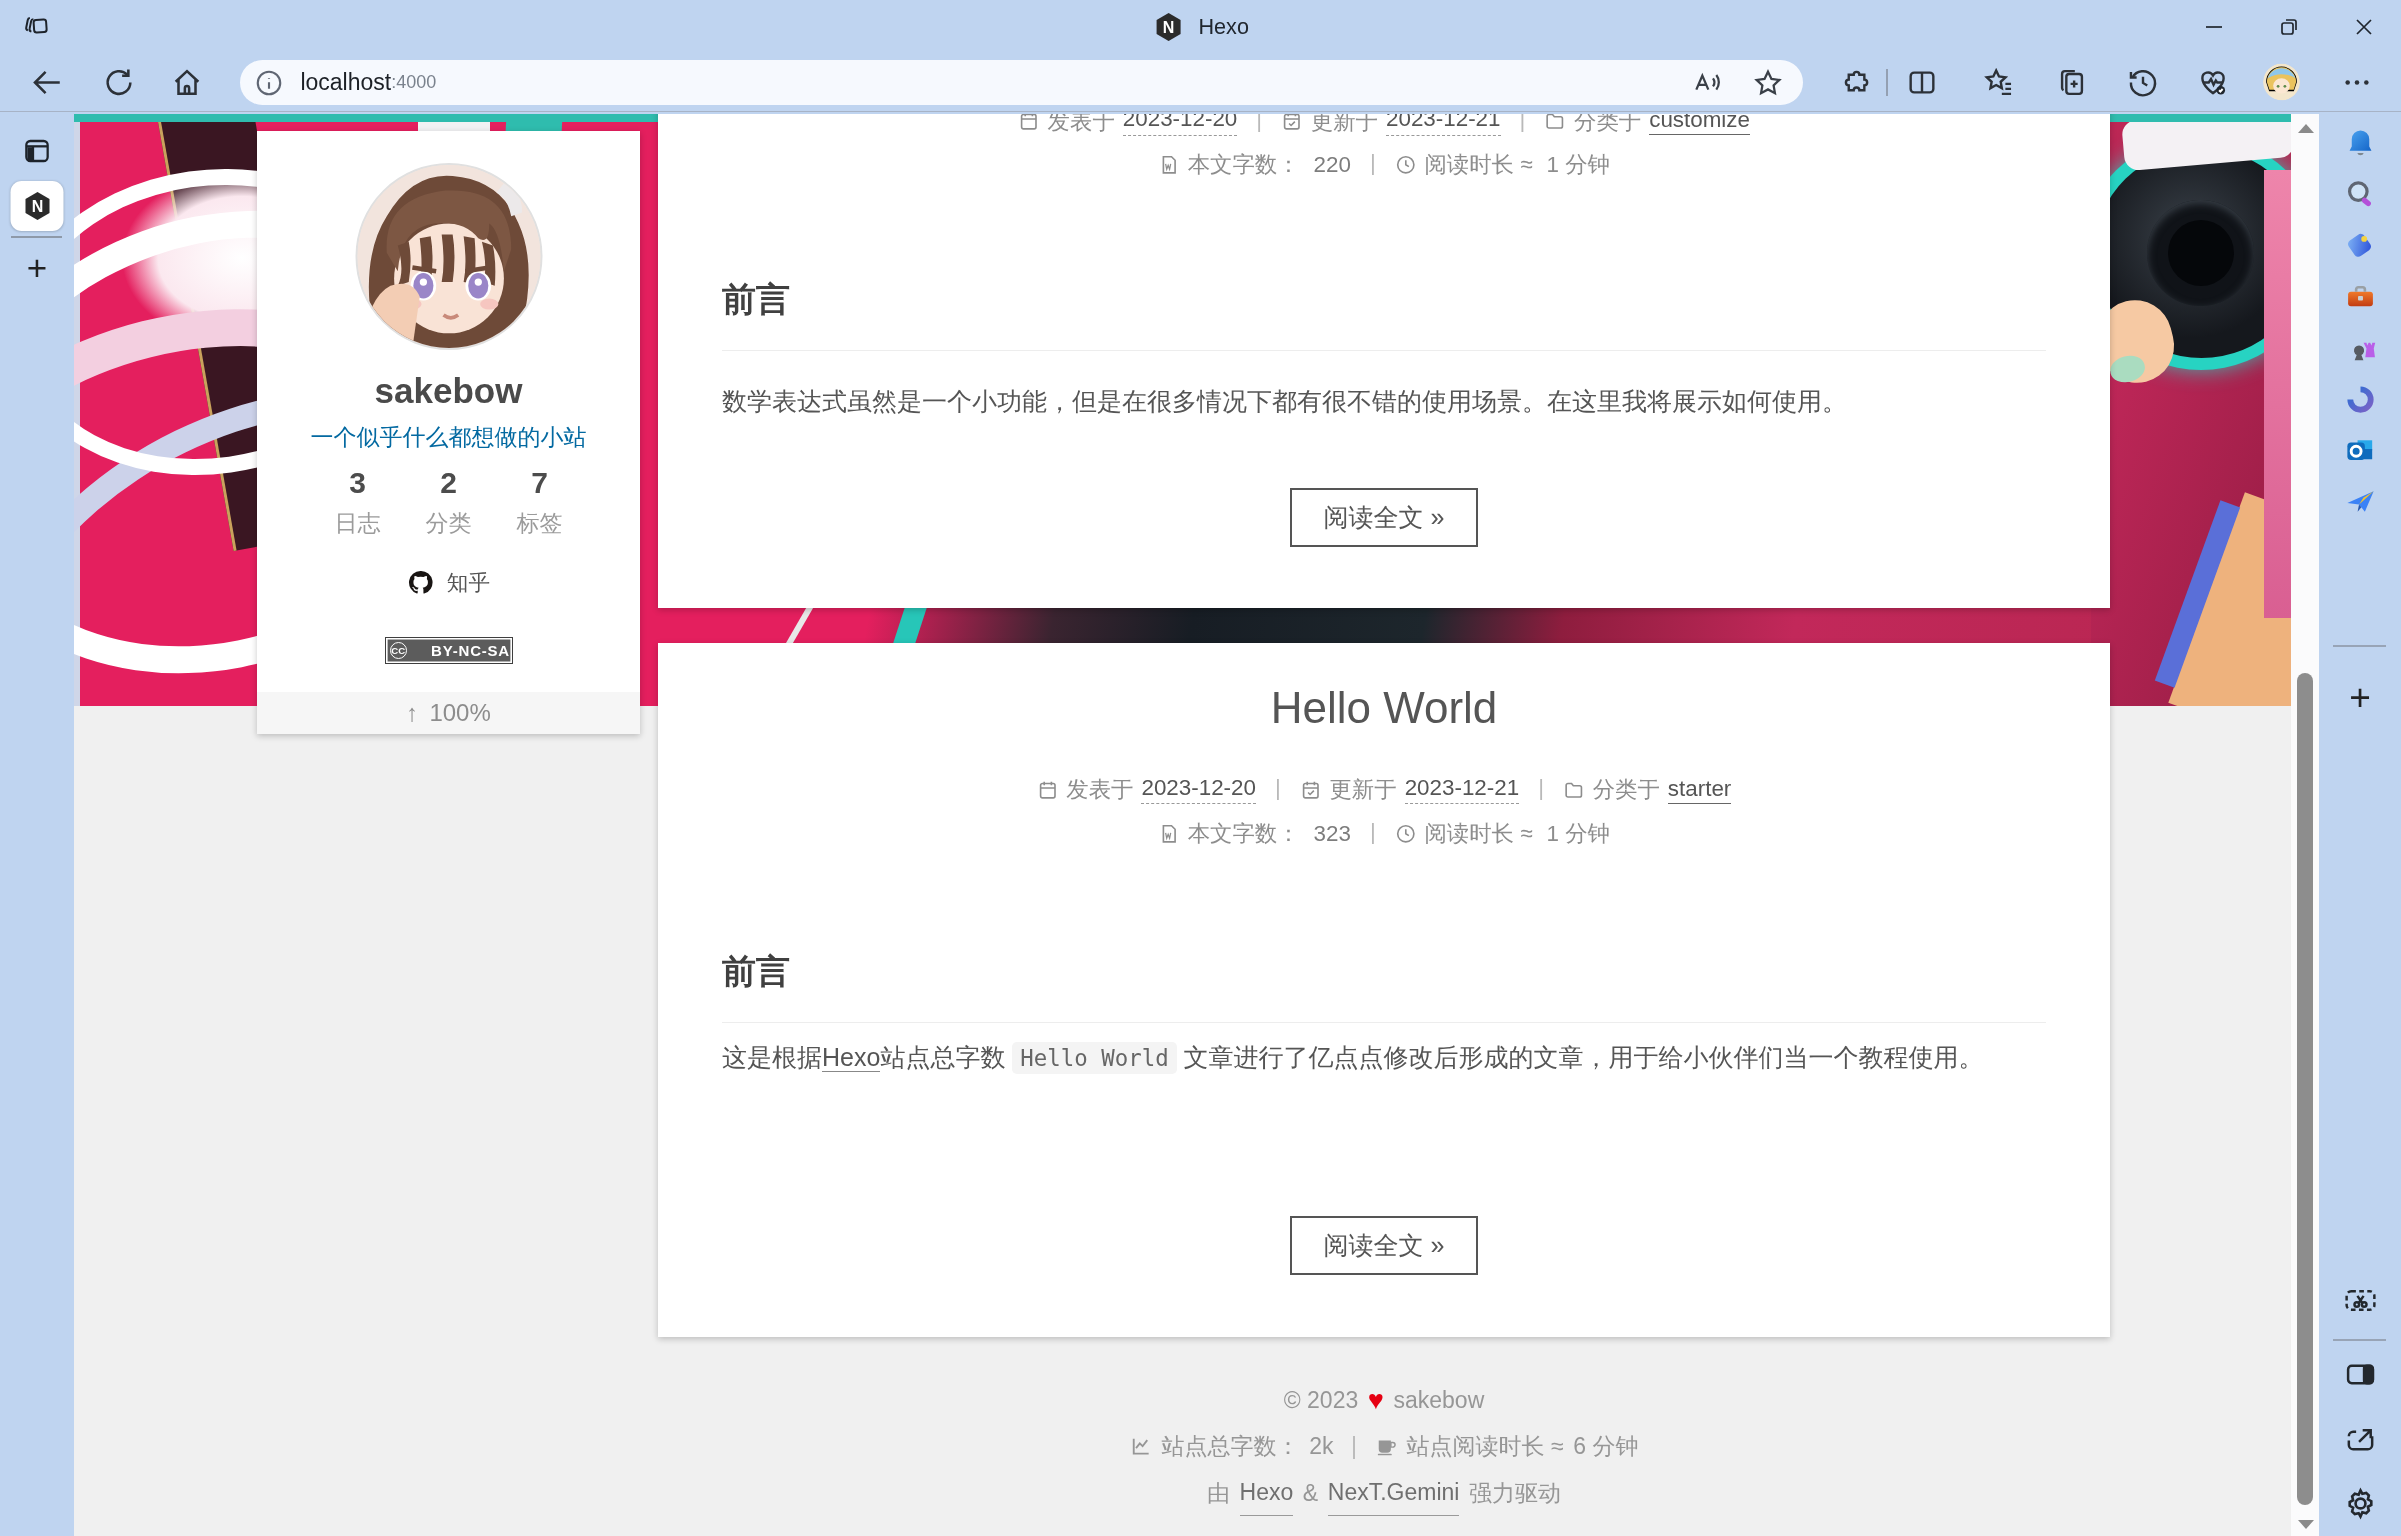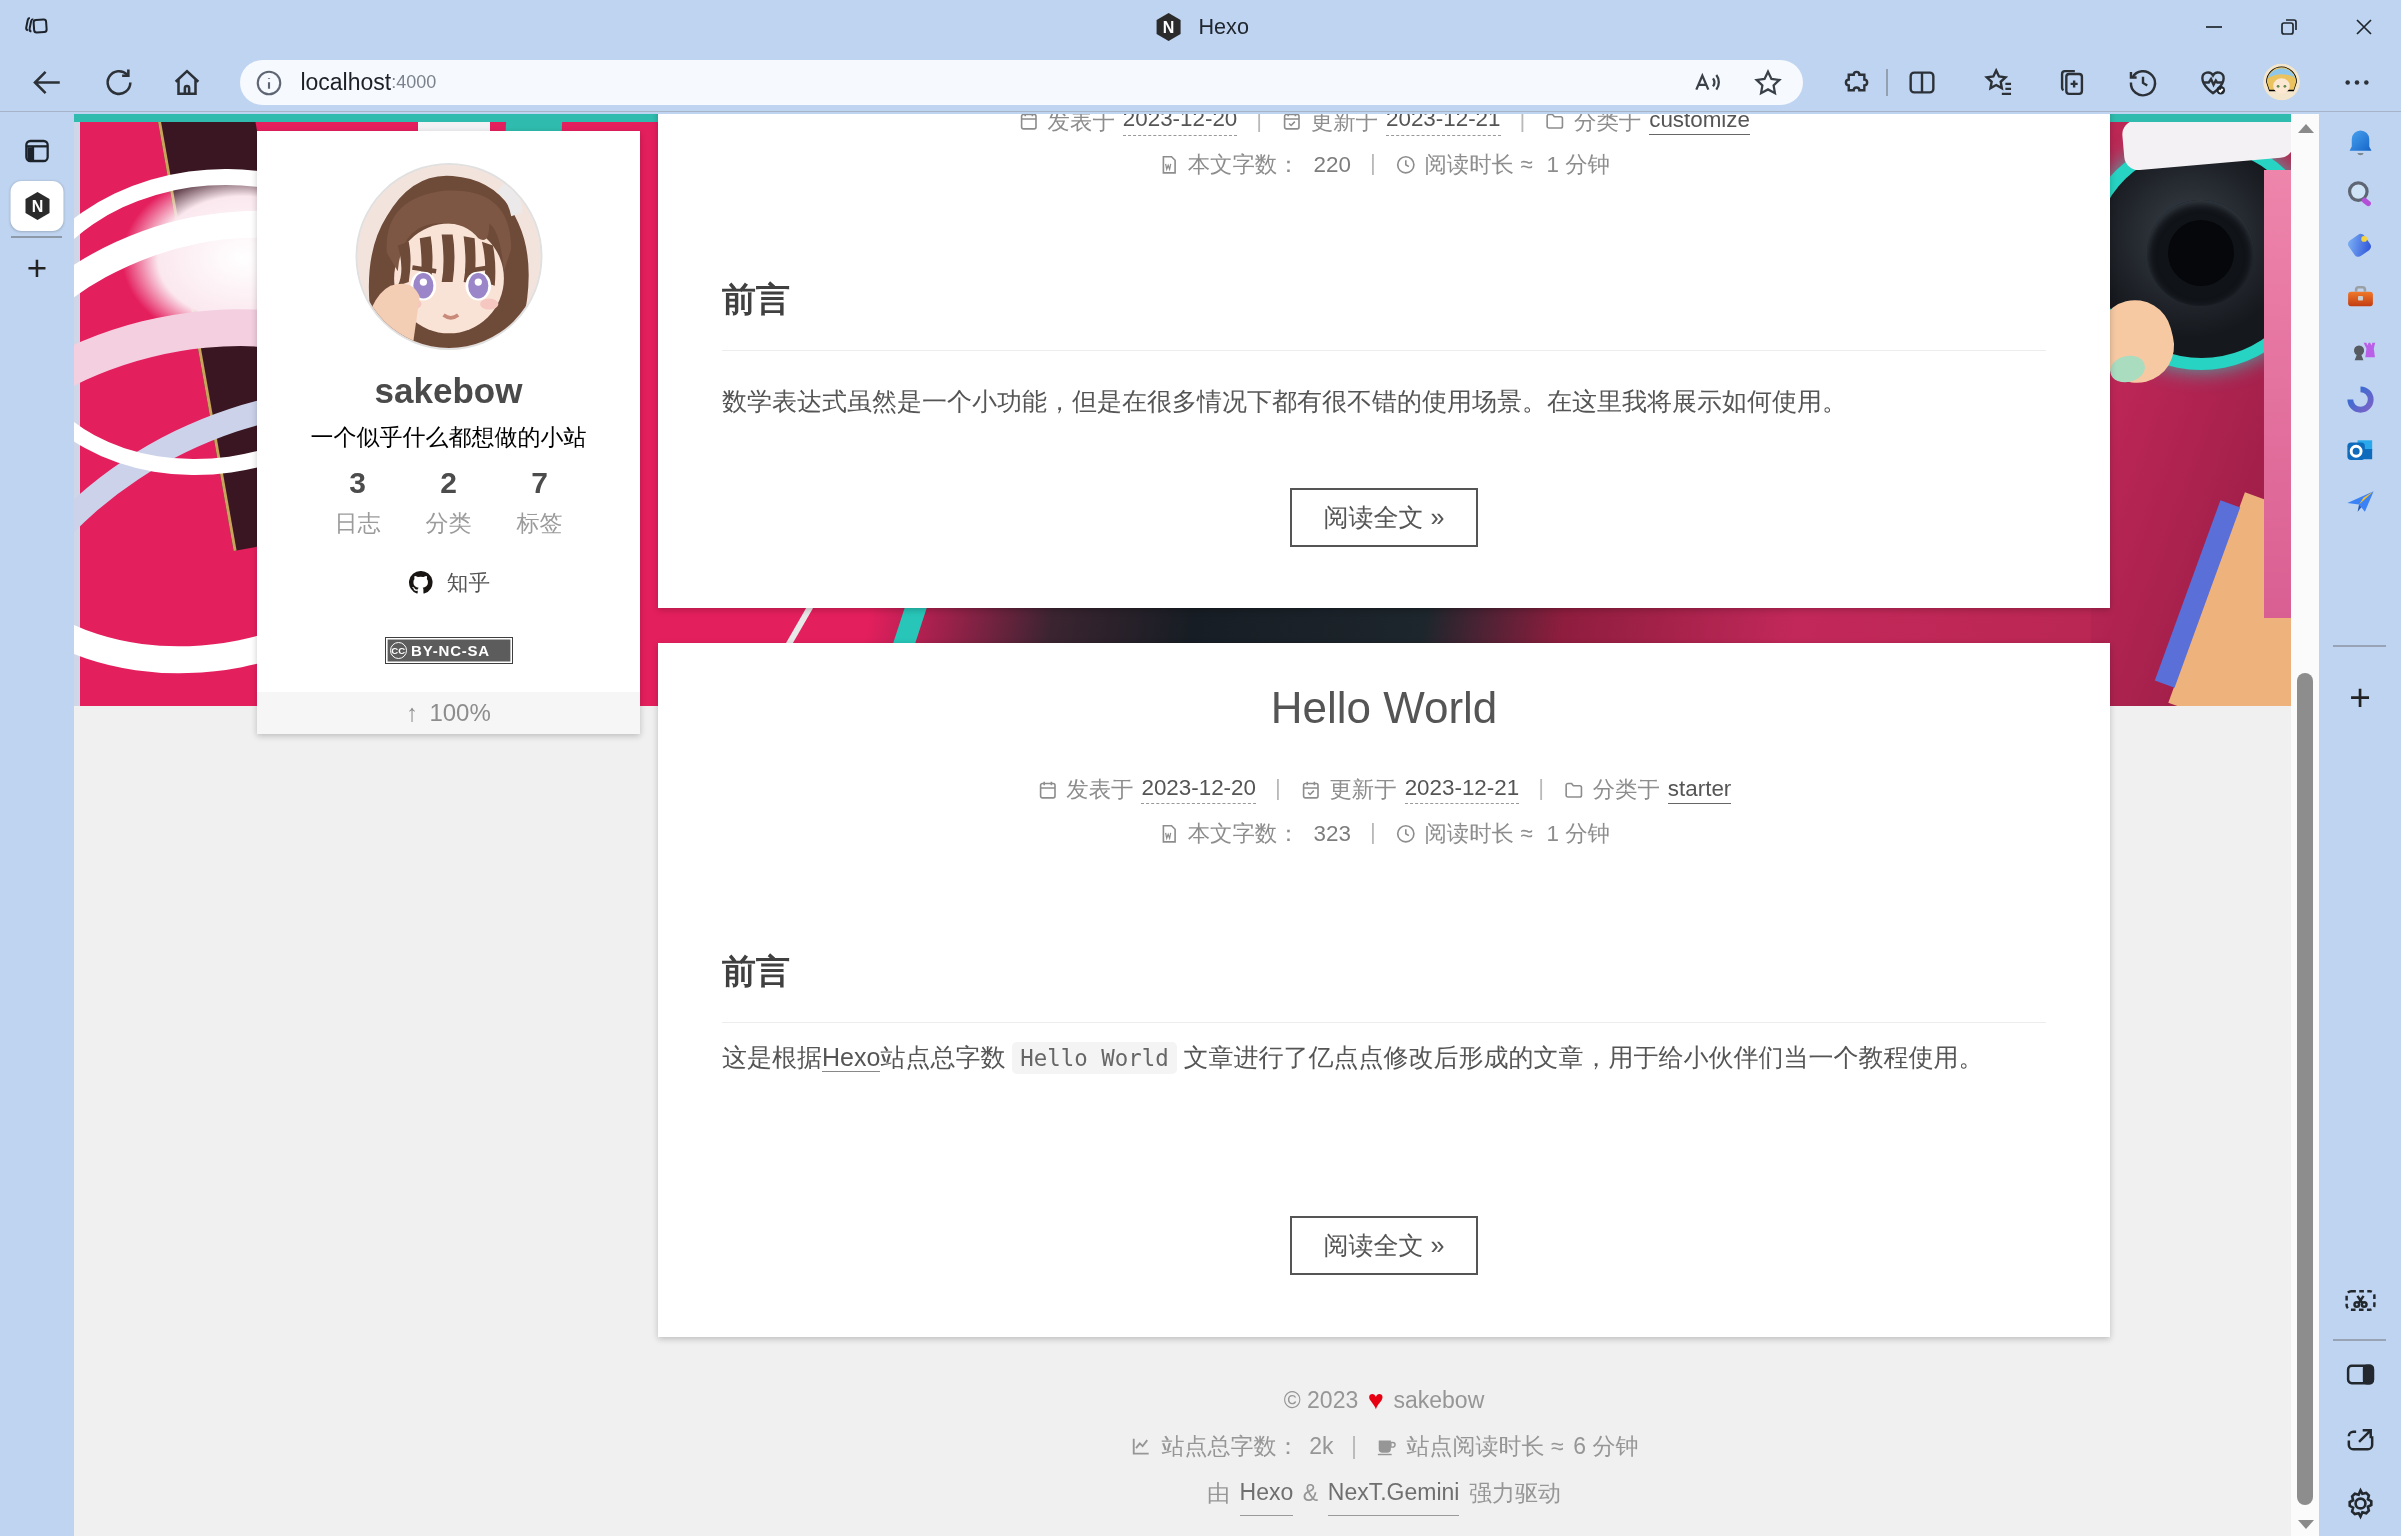--- a/index.html
+++ b/index.html
@@ -59,29 +59,29 @@
   .ribbon { position:absolute; border-radius:50%; border-style:solid; border-color:#fff; }
   .shape { position:absolute; }
 
   .card { position:absolute; background:#fff; box-shadow:0 1.6px 6.4px rgba(0,0,0,.22); }
 
   
   .profile { left:183px; top:17px; width:383px; height:603px; }
   .pf-avatar { position:absolute; left:50%; top:32px; transform:translateX(-50%); width:187px; height:187px;
     border-radius:50%; border:2.4px solid #e0e0e0; overflow:hidden; background:#f6e7de; }
   .pf-name { position:absolute; top:240px; width:100%; text-align:center; font-size:35px; font-weight:bold; color:#4a4a4a; }
-  .pf-bio { position:absolute; top:291px; width:100%; text-align:center; font-size:23px; color:#000000; }
+  .pf-bio { position:absolute; top:291px; width:100%; text-align:center; font-size:23px; color:#0369a1; }
   .pf-stats { position:absolute; top:335px; width:100%; display:flex; justify-content:center; gap:45px; text-align:center; }
   .pf-num { font-size:30px; font-weight:bold; color:#4c4c4c; }
   .pf-lbl { margin-top:8px; font-size:23px; color:#9b9b9b; }
   .pf-social { position:absolute; top:437px; width:100%; display:flex; justify-content:center; align-items:center; gap:12.8px; }
   .pf-social-txt { font-size:21.6px; color:#555; }
   .cc-badge { position:absolute; top:506px; left:50%; transform:translateX(-50%); width:128px; height:27px;
     background:#5c5c5c; border:1.6px solid #3f3f3f; box-shadow:inset 0 0 0 1.6px #fff;
-    display:flex; align-items:center; padding-left:4px; gap:4px; }
+    display:flex; align-items:center; padding-left:4px; gap:24px; }
   .cc-circle { width:17.6px; height:17.6px; border-radius:50%; border:1.6px solid #fff; color:#fff; font-size:9.6px;
     font-weight:bold; display:flex; align-items:center; justify-content:center; background:#5c5c5c; }
   .cc-txt { color:#fff; font-weight:bold; font-size:15px; letter-spacing:0.8px; }
   .pf-foot { position:absolute; left:0; bottom:0; width:100%; height:42px; background:#f6f6f6;
     display:flex; align-items:center; justify-content:center; gap:11.2px; font-size:24px; color:#8d8d8d; }
 
   
   .post1 { left:584px; top:-34px; width:1452px; height:528px; }
   .post2 { left:584px; top:529px; width:1452px; height:694px; }
   .meta-line { position:absolute; left:0; width:100%; text-align:center; font-size:22.4px; color:#8d8d8d; }

